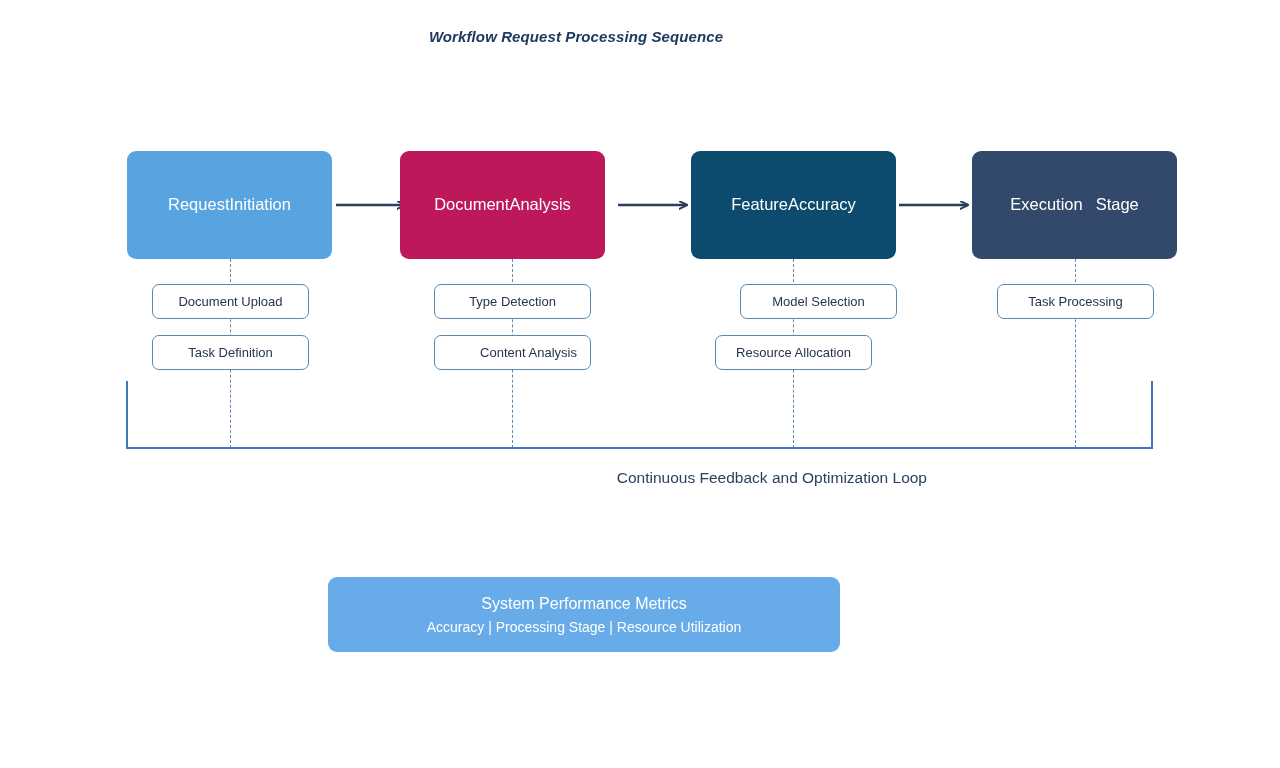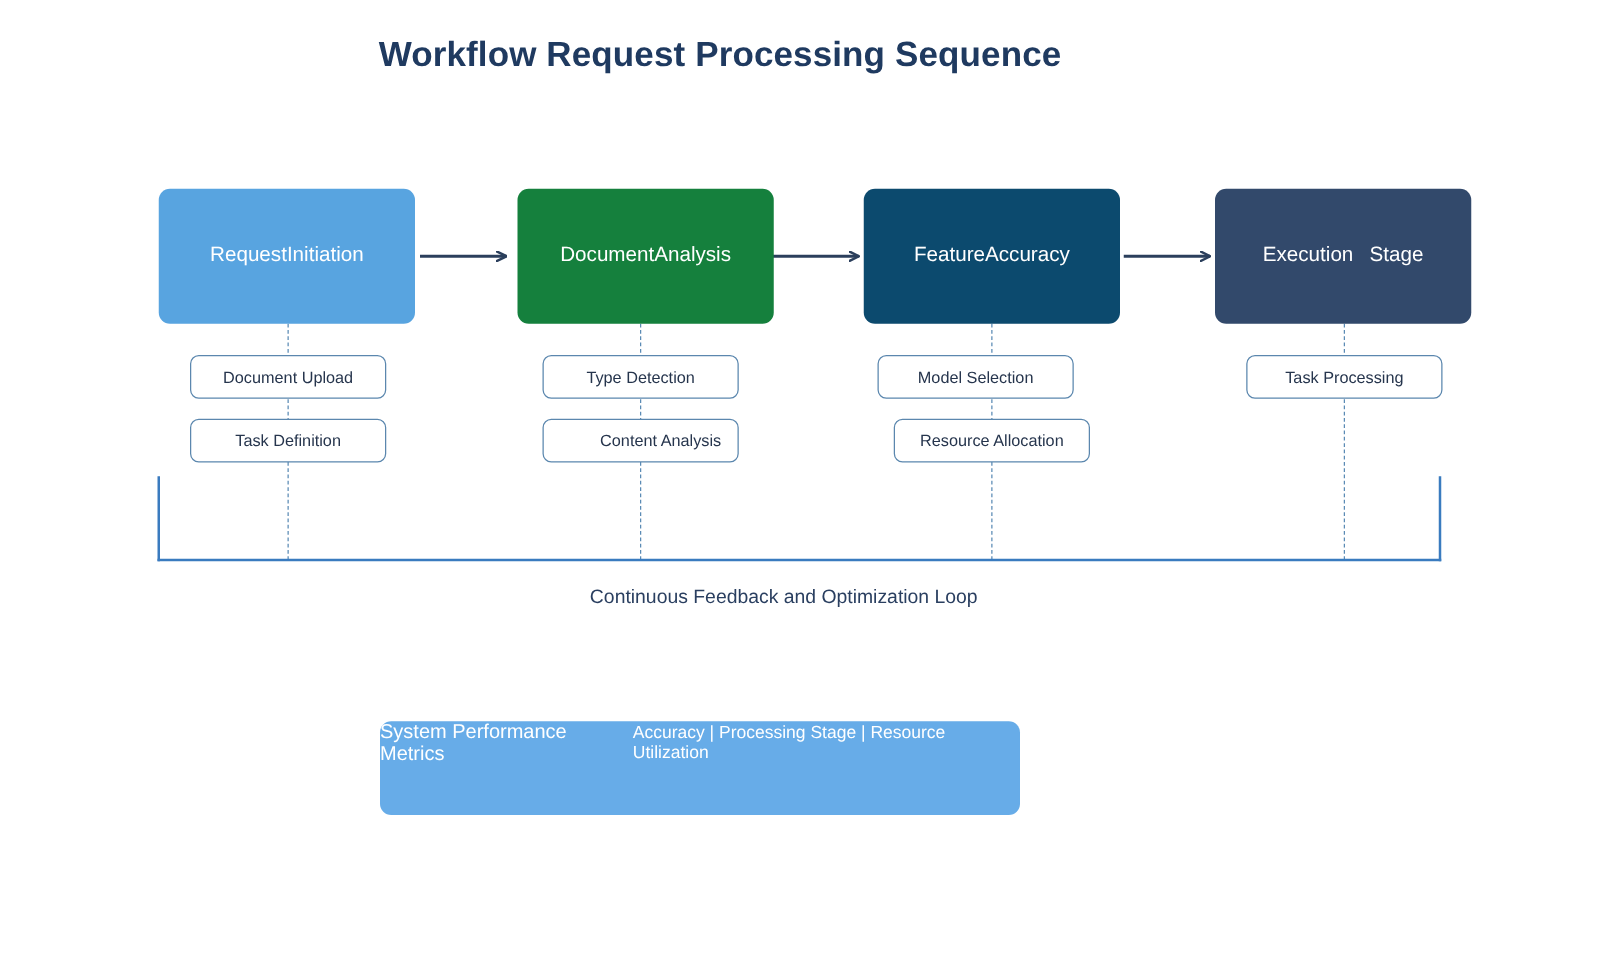--- a/index.html
+++ b/index.html
@@ -23,24 +23,25 @@
     height: 768px;
   }
 
   
   .diagram-title {
     position: absolute;
     left: 0;
     top: 28px;
     width: 1152px;
     text-align: center;
-    font-size: 28px;
+    font-size: 15px;
     font-weight: bold;
     color: #1f3a60;
     letter-spacing: 0.1px;
+    font-style: italic;
   }
 
   
   .stage-box {
     position: absolute;
     width: 205px;
     height: 108px;
     border-radius: 9px;
     display: flex;
     align-items: center;
@@ -98,36 +99,36 @@
     box-sizing: border-box;
     border-left: 2.6px solid #3a7bbf;
     border-right: 2.6px solid #3a7bbf;
     border-bottom: 2.6px solid #3a7bbf;
   }
   .feedback-caption {
     position: absolute;
     left: 327px;
     top: 469px;
     width: 600px;
-    text-align: center;
+    text-align: right;
     font-size: 15.5px;
     color: #2a3f60;
   }
 
   
   #metrics-banner {
     position: absolute;
-    left: 304px;
+    left: 328px;
     top: 577px;
     width: 512px;
     height: 75px;
     border-radius: 9px;
     display: flex;
-    flex-direction: row;
-    align-items: flex-start;
+    flex-direction: column;
+    align-items: center;
     justify-content: center;
     color: #ffffff;
   }
   #metrics-banner .metrics-title {
     font-size: 16px;
     margin-bottom: 6px;
   }
   #metrics-banner .metrics-sub {
     font-size: 14px;
   }
@@ -159,36 +160,36 @@
     <span class="line">Request</span>
     <span class="line">Initiation</span>
   </div>
   <div class="substep" style="left:152px;top:335px;">
     <span>Task Definition</span>
   </div>
   <div class="substep" style="left:152px;top:284px;">
     <span>Document Upload</span>
   </div>
 
-  <div class="stage-box" style="left:414px;background:#15803d;">
+  <div class="stage-box" style="left:400px;background:#be185d;">
     <span class="line">Document</span>
     <span class="line">Analysis</span>
   </div>
   <div class="substep" style="left:434px;top:284px;">
     <span>Type Detection</span>
   </div>
   <div class="substep" style="left:434px;top:335px;padding-left:32px;">
     <span>Content Analysis</span>
   </div>
 
   <div class="stage-box" style="left:691px;background:#0c4a6e;">
     <span class="line">Feature</span>
     <span class="line">Accuracy</span>
   </div>
-  <div class="substep" style="left:702px;top:284px;">
+  <div class="substep" style="left:740px;top:284px;">
     <span>Model Selection</span>
   </div>
   <div class="substep" style="left:715px;top:335px;">
     <span>Resource Allocation</span>
   </div>
 
   <div class="stage-box" style="left:972px;background:#32496b;gap:13px;">
     <span class="line">Execution</span>
     <span class="line">Stage</span>
   </div>

